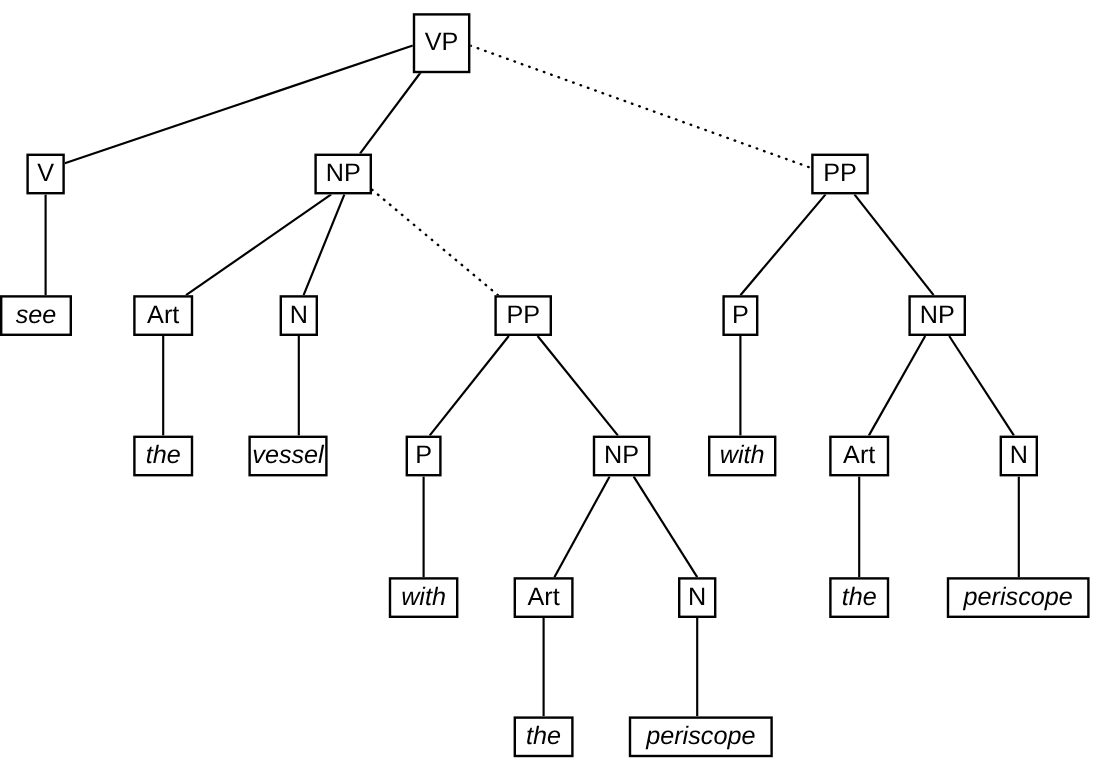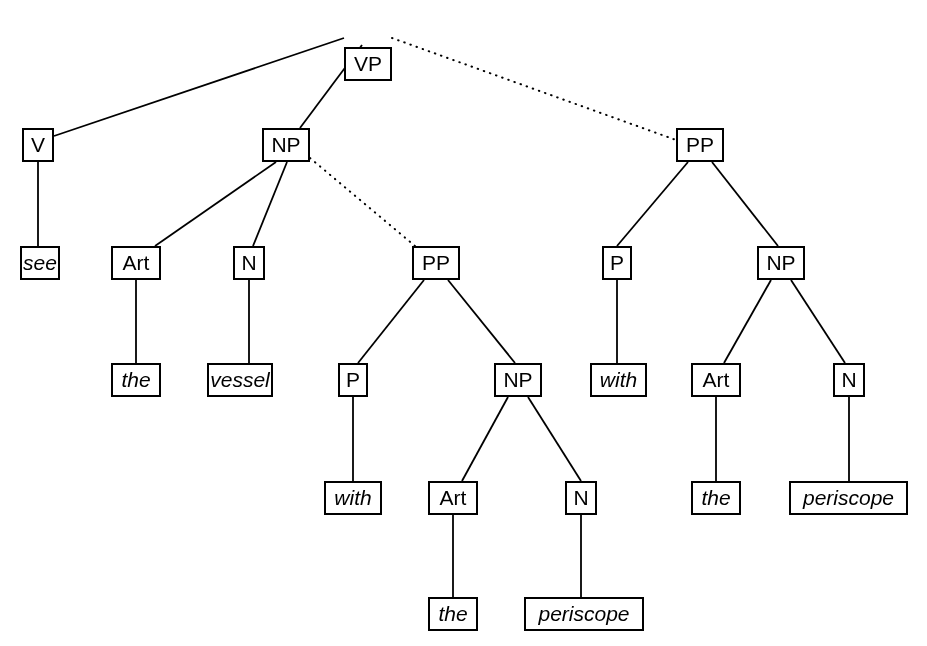--- a/index.html
+++ b/index.html
@@ -69,33 +69,33 @@
       <line x1="581" y1="515" x2="581" y2="597" stroke="#000000" stroke-width="1.8" stroke-linecap="butt"></line>
       <line x1="688" y1="162" x2="617" y2="246" stroke="#000000" stroke-width="1.8" stroke-linecap="butt"></line>
       <line x1="712" y1="162" x2="778" y2="246" stroke="#000000" stroke-width="1.8" stroke-linecap="butt"></line>
       <line x1="617" y1="280" x2="617" y2="363" stroke="#000000" stroke-width="1.8" stroke-linecap="butt"></line>
       <line x1="771" y1="280" x2="724" y2="363" stroke="#000000" stroke-width="1.8" stroke-linecap="butt"></line>
       <line x1="791" y1="280" x2="845" y2="363" stroke="#000000" stroke-width="1.8" stroke-linecap="butt"></line>
       <line x1="716" y1="397" x2="716" y2="481" stroke="#000000" stroke-width="1.8" stroke-linecap="butt"></line>
       <line x1="849" y1="397" x2="849" y2="481" stroke="#000000" stroke-width="1.8" stroke-linecap="butt"></line>
     </svg>
   <div id="node-layer">
-      <div class="tree-node" style="left: 344px; top: 11px; width: 48px; height: 34px; margin-top: 36px;">
+      <div class="tree-node" style="left: 344px; top: 11px; width: 48px; height: 50px;">
         <span class="node-label">VP</span>
       </div>
       <div class="tree-node" style="left: 22px; top: 128px; width: 32px; height: 34px;">
         <span class="node-label">V</span>
       </div>
       <div class="tree-node" style="left: 262px; top: 128px; width: 48px; height: 34px;">
         <span class="node-label">NP</span>
       </div>
       <div class="tree-node" style="left: 676px; top: 128px; width: 48px; height: 34px;">
         <span class="node-label">PP</span>
       </div>
-      <div class="tree-node leaf" style="left: 20px; top: 246px; width: 40px; height: 34px;">
+      <div class="tree-node leaf" style="left: 0; top: 246px; width: 60px; height: 34px;">
         <span class="node-label">see</span>
       </div>
       <div class="tree-node" style="left: 111px; top: 246px; width: 50px; height: 34px;">
         <span class="node-label">Art</span>
       </div>
       <div class="tree-node" style="left: 233px; top: 246px; width: 32px; height: 34px;">
         <span class="node-label">N</span>
       </div>
       <div class="tree-node" style="left: 412px; top: 246px; width: 48px; height: 34px;">
         <span class="node-label">PP</span>

